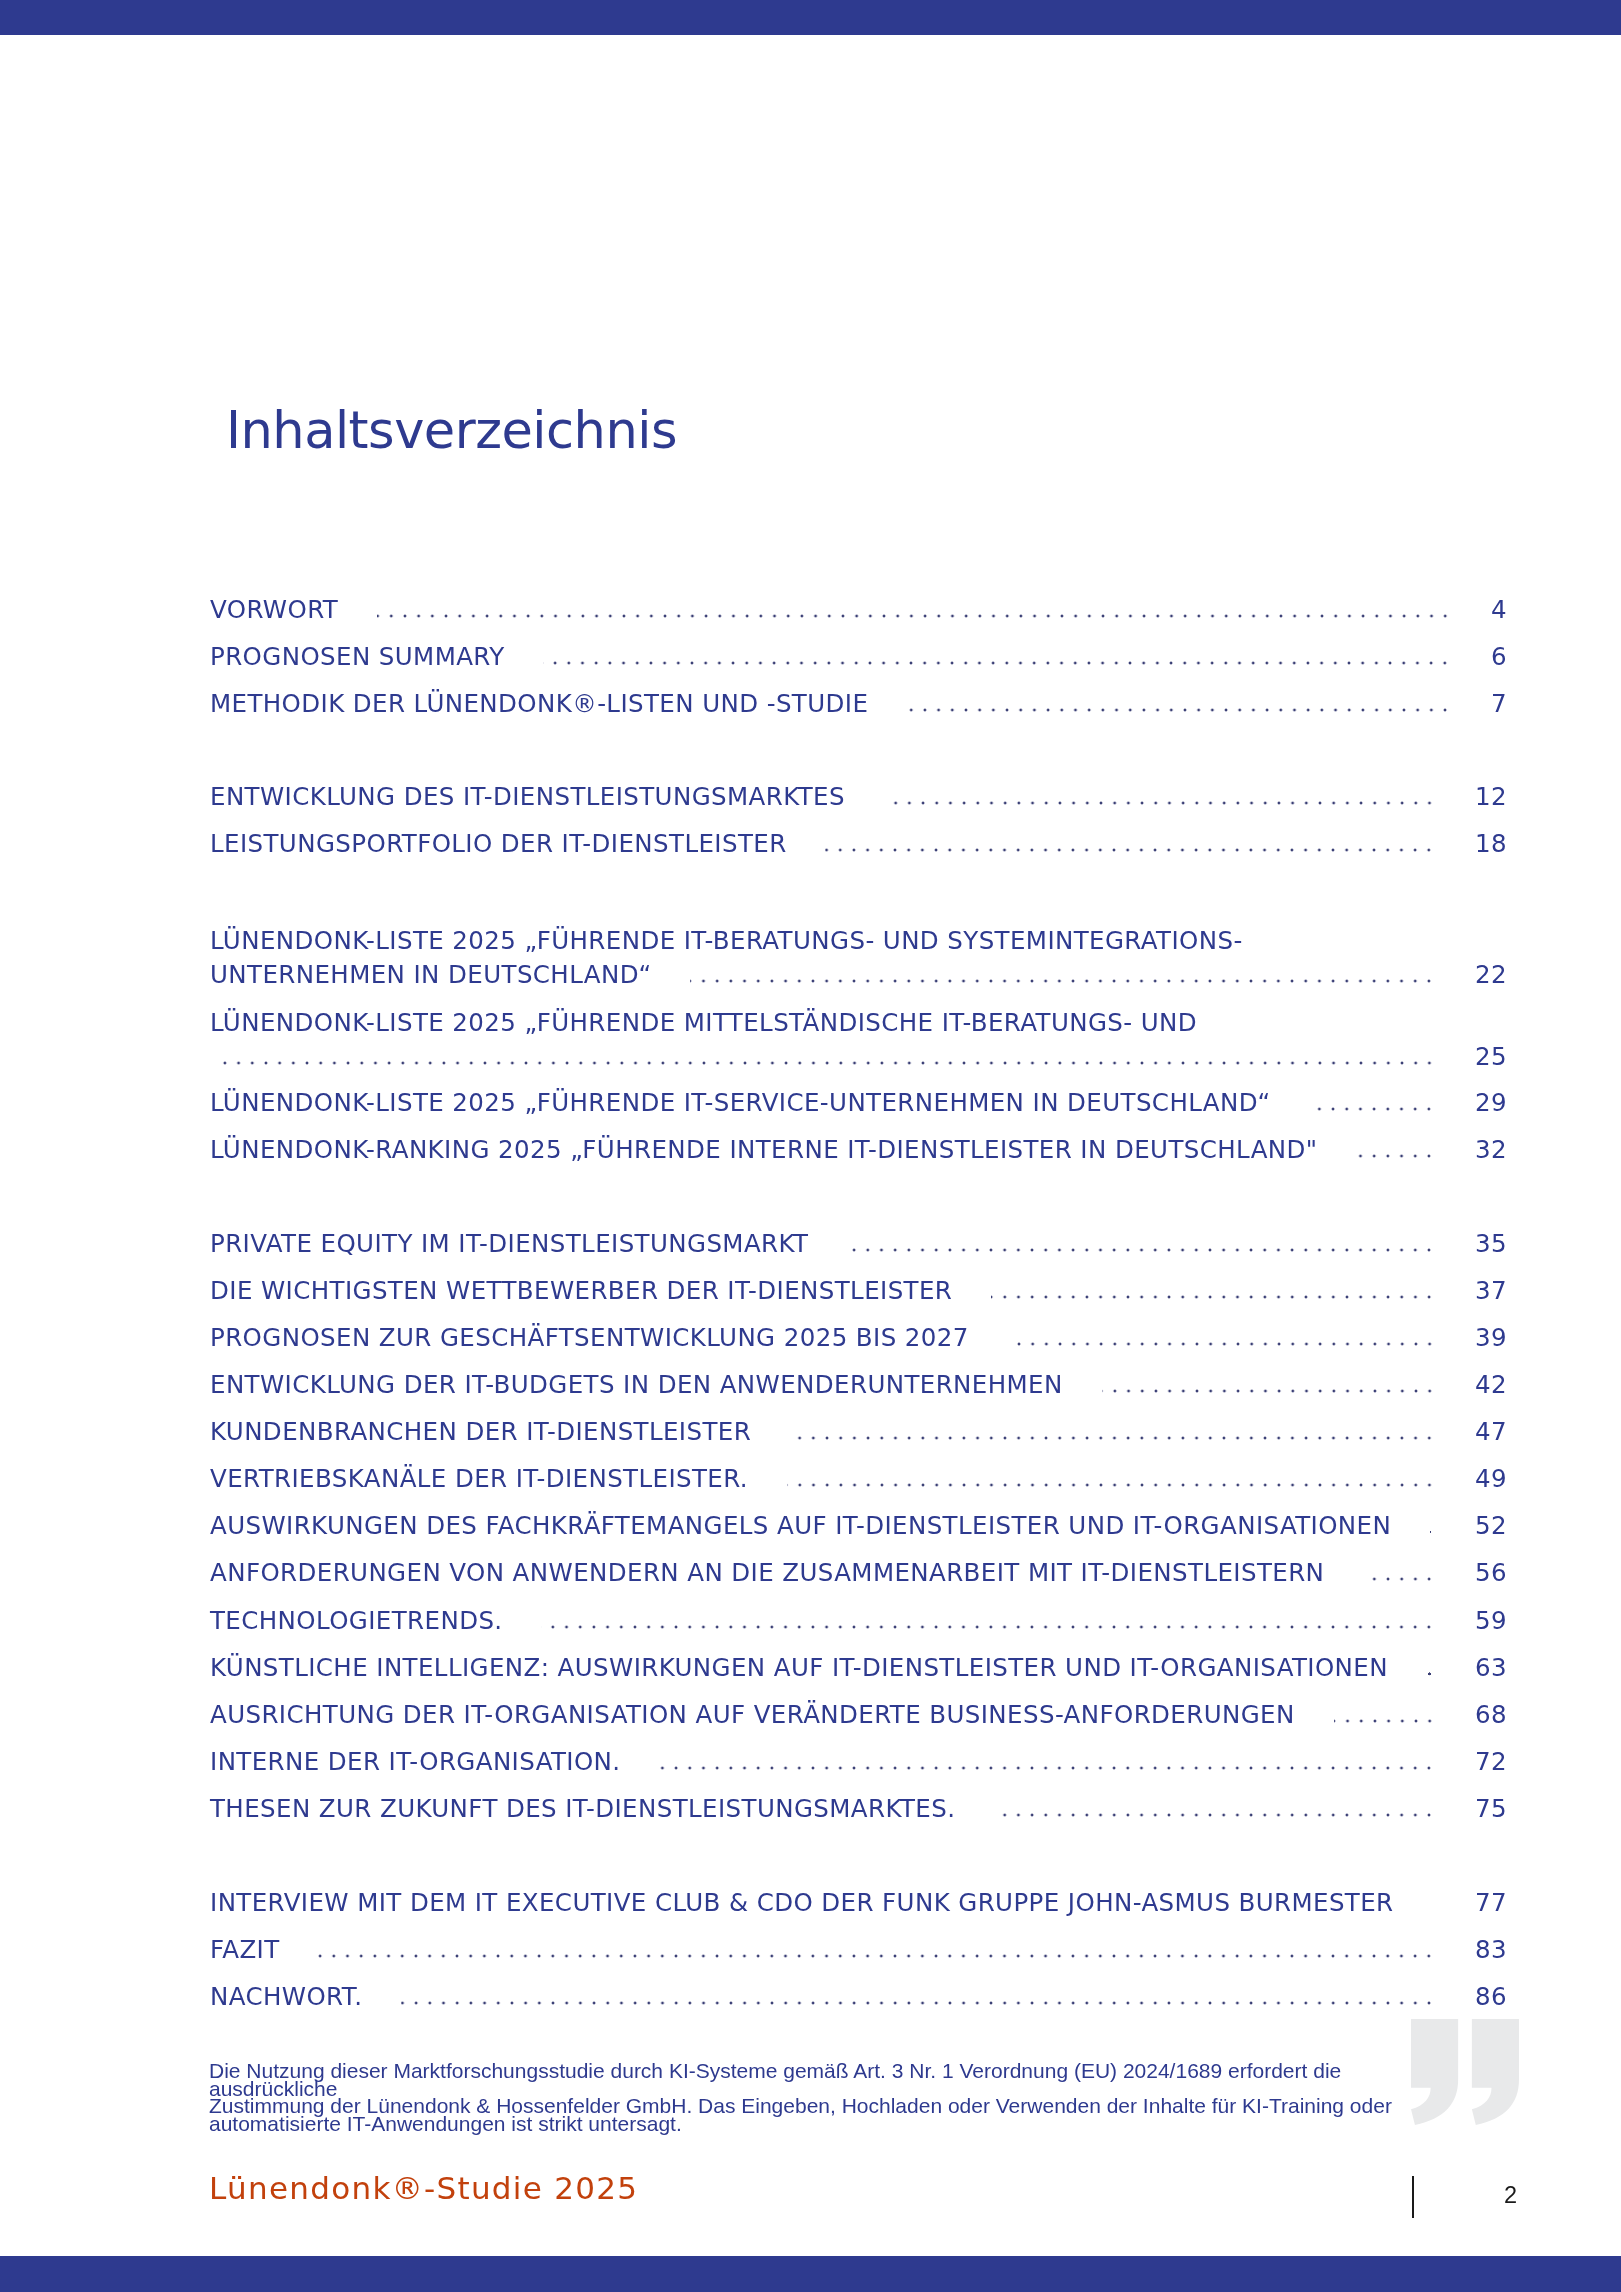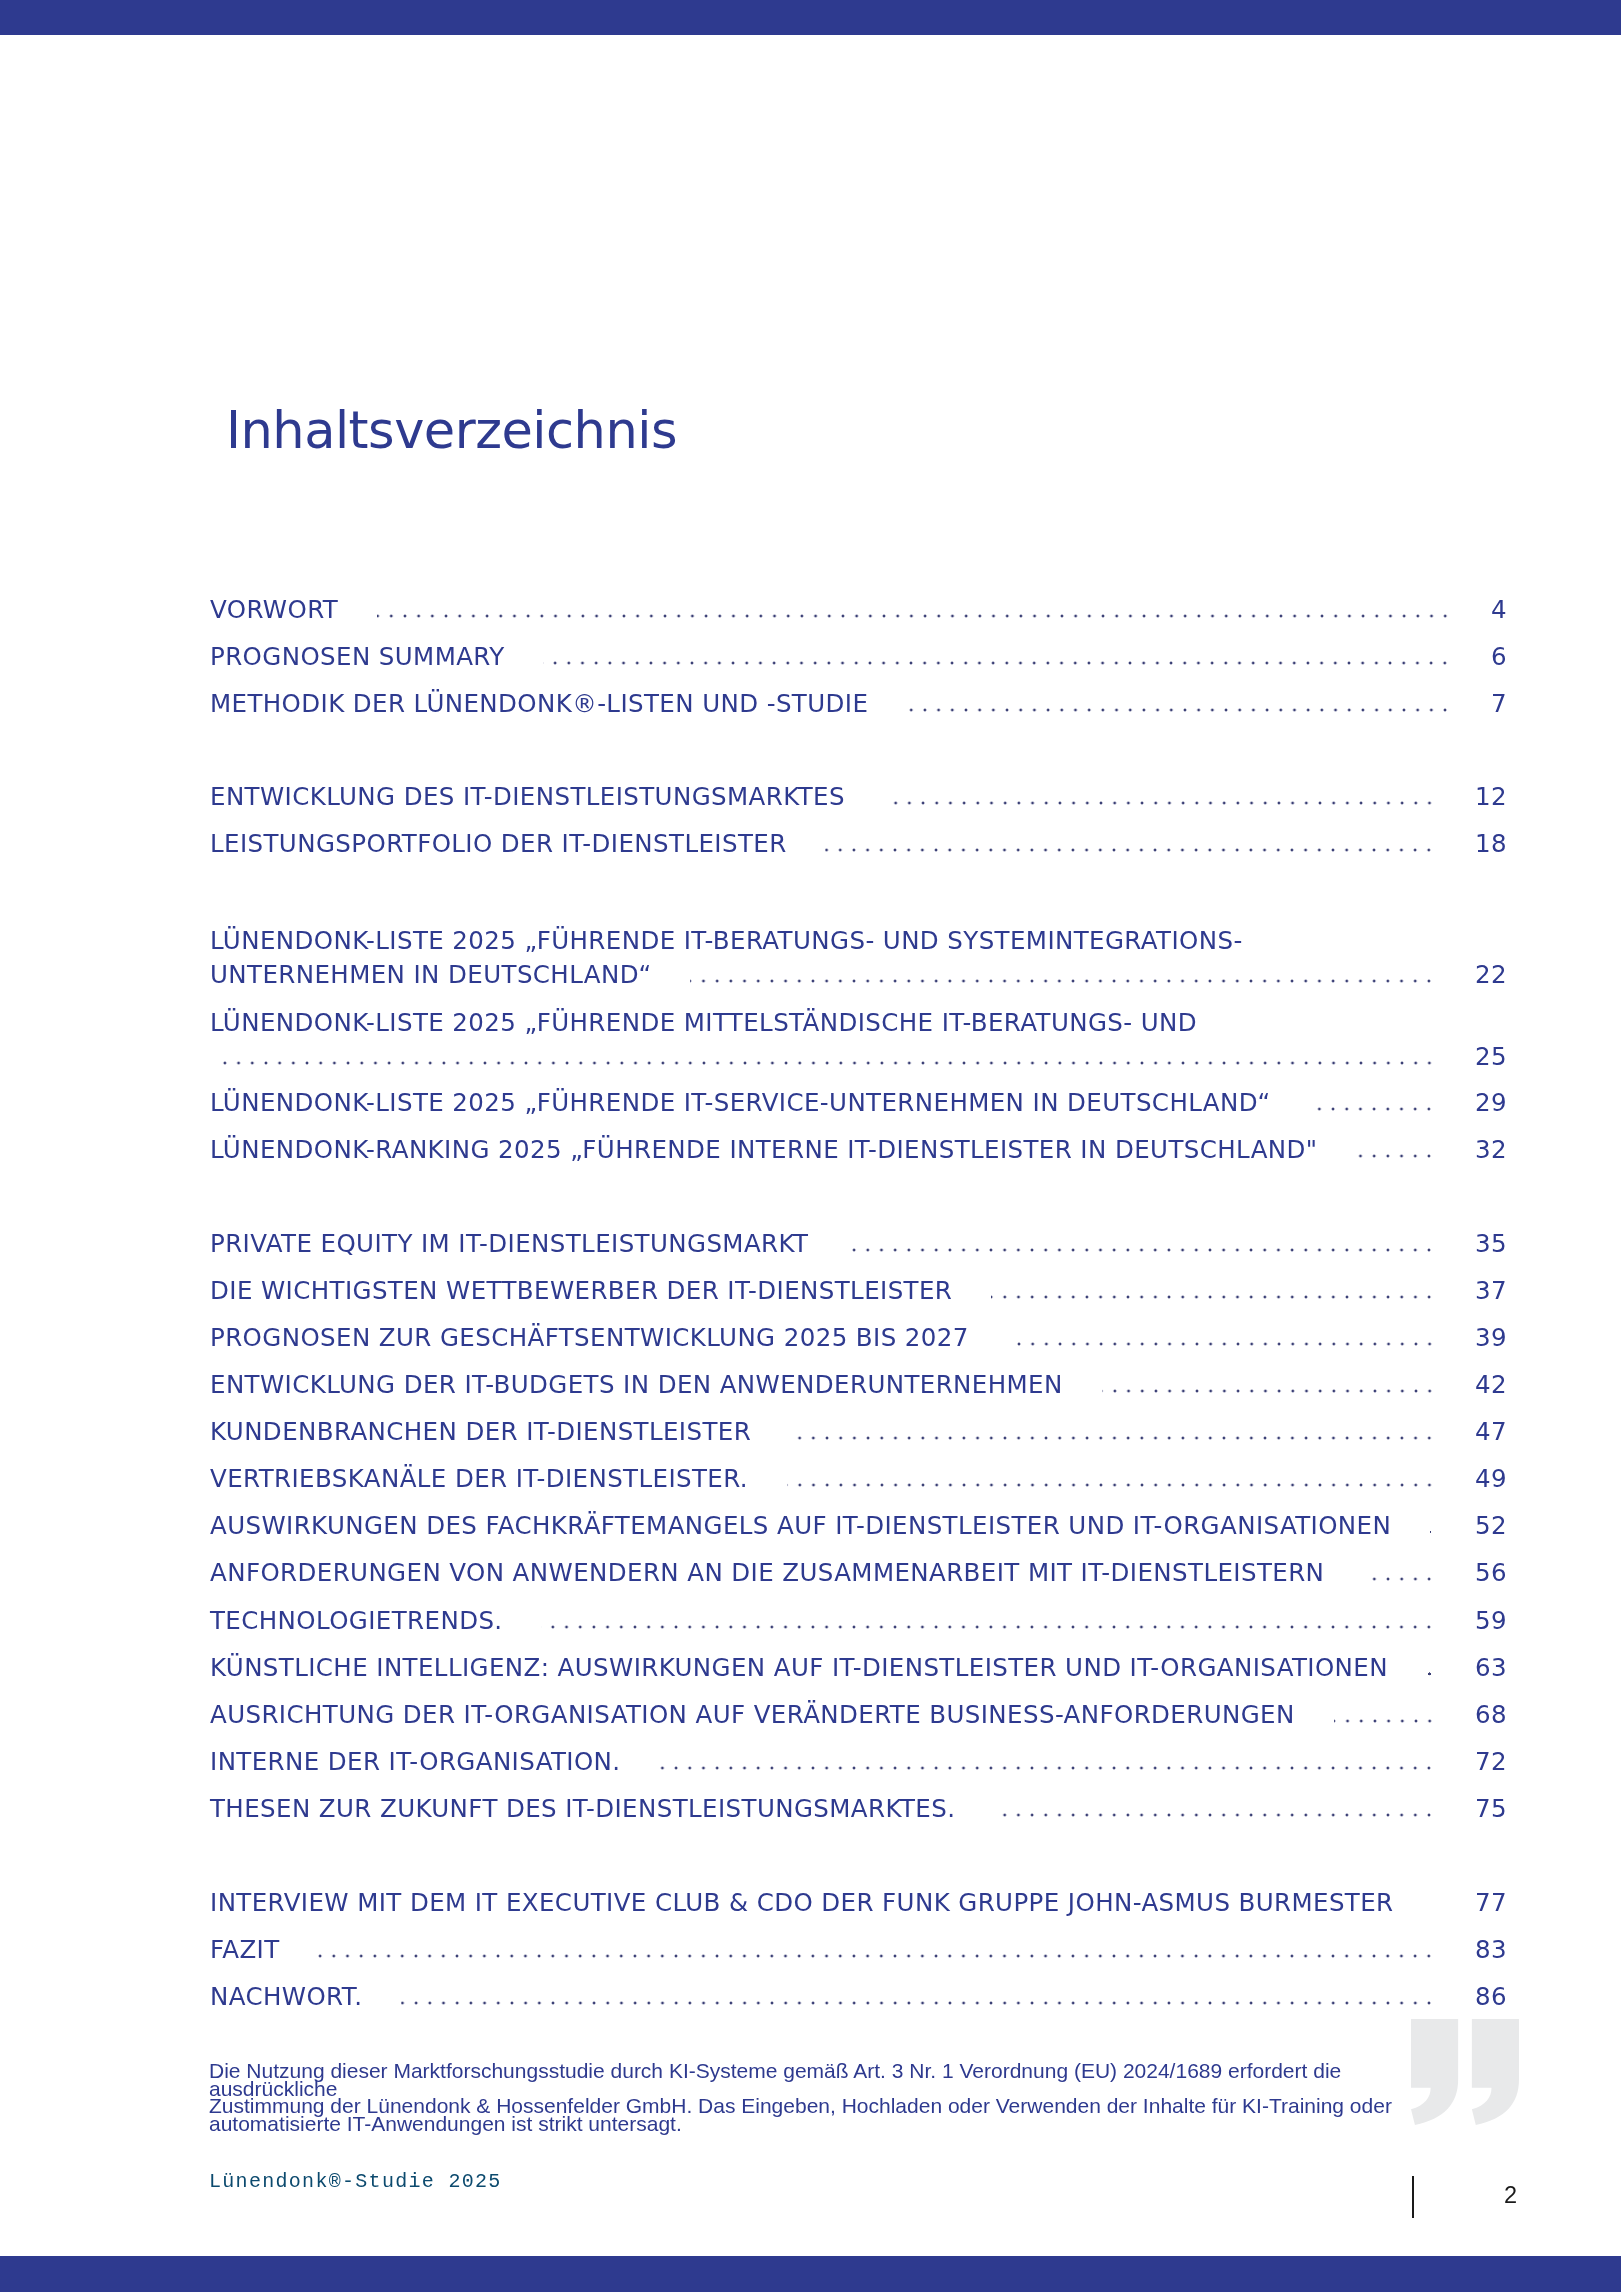--- a/index.html
+++ b/index.html
@@ -38,21 +38,21 @@
     .disclaimer {
       position: absolute; left: 209px; top: 2062px; width: 1196px;
       font-size: 21px; line-height: 17.6px; color: #2e3a8f; letter-spacing: 0;
       font-family: "Liberation Sans", sans-serif;
     }
 
     .quote-icon { position: absolute; left: 1409px; top: 2019px; width: 112px; height: 106px; }
 
     .footer-title {
       position: absolute; left: 209px; top: 2170px;
-      font-size: 20px; letter-spacing: 1.3px; color: #0c4a6e; font-family: Liberation Mono, monospace;
+      font-size: 31px; letter-spacing: 1.3px; color: #c2410c;
     }
     .footer-divider { position: absolute; left: 1412px; top: 2176px; width: 2px; height: 42px; background: #1a1a1a; }
     .page-number {
       position: absolute; left: 1504px; top: 2182px;
       font-size: 23.5px; color: #1a1a1a; font-family: "Liberation Sans", sans-serif;
     }
   </style>
 </head>
 <body>
 

